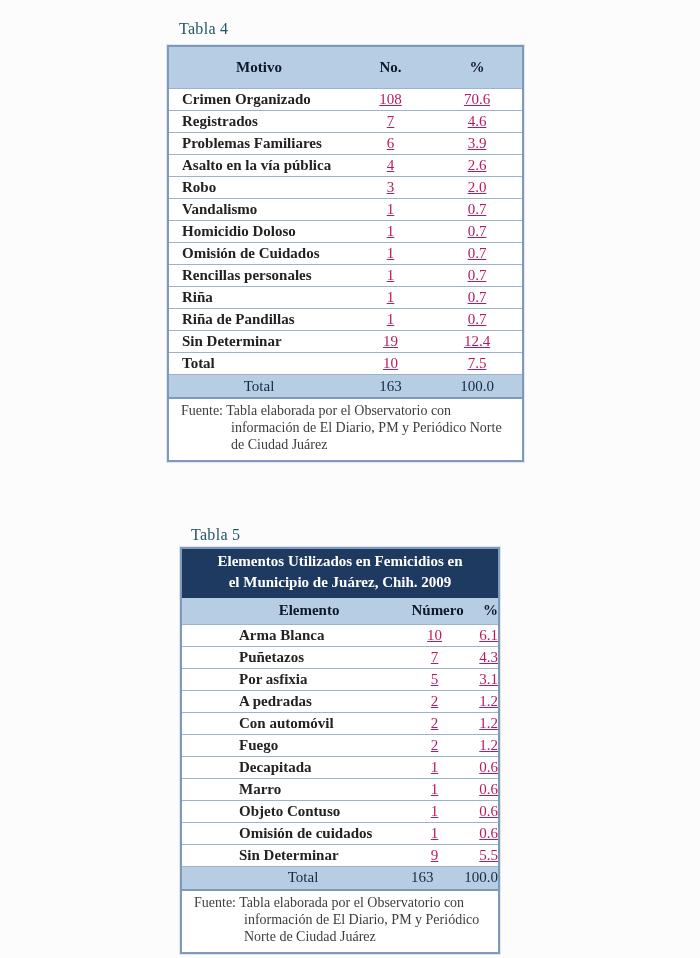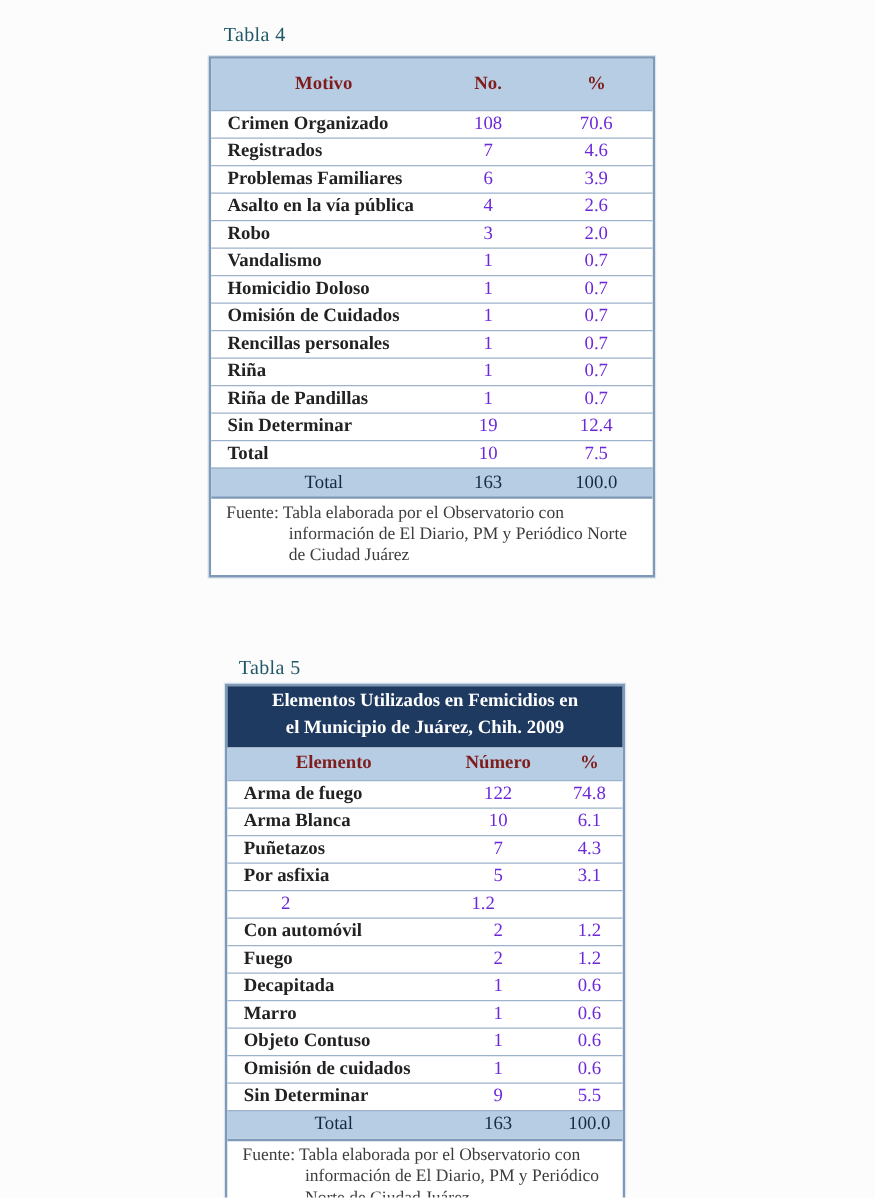--- a/index.html
+++ b/index.html
@@ -25,43 +25,43 @@
 
   .title{
     background:#1f3a60;color:#ffffff;font-weight:bold;text-align:center;
     line-height:1.42;
   }
   .t4 .title{font-size:15.5px;padding:3px 10px 5px;}
   .t5 .title{font-size:15px;padding:2px 8px 4px;}
 
   .cols{
     background:#b7cde4;display:flex;align-items:center;
-    font-weight:bold;color:#7f1d1d;font-size:15px;
+    font-weight:bold;color:#0f172a;font-size:15px;
   }
   .t4 .cols{height:41px;}
   .t5 .cols{height:26px;}
 
   .c-label,.c-num,.c-pct{box-sizing:border-box;}
   .t4 .c-label{width:180px;}
   .t4 .c-num{width:83px;}
   .t4 .c-pct{flex:1;}
-  .t5 .c-label{width:170px;}
+  .t5 .c-label{width:170px;margin-left:44px;}
   .t5 .c-num{width:93px;}
   .t5 .c-pct{flex:1;}
 
   .cols .c-label{text-align:center;}
   .cols .c-num,.cols .c-pct{text-align:center;}
 
   .row{
     display:flex;align-items:center;height:21px;
     border-top:1px solid #9db2cb;font-size:15px;background:#fff;
   }
   .row .c-label{font-weight:bold;color:#222;text-align:left;padding-left:13px;
     white-space:nowrap;overflow:hidden;}
-  .row .c-num,.row .c-pct{color:#6d28d9;text-align:center;}
+  .row .c-num,.row .c-pct{color:#be185d;text-align:center;text-decoration:underline;}
 
   .total{
     display:flex;align-items:center;height:22px;background:#b7cde4;
     border-top:1px solid #9db2cb;font-weight:normal;font-size:15px;color:#142a42;
   }
   .total .c-label{text-align:center;}
   .total .c-num,.total .c-pct{text-align:center;}
 
   .src{
     border-top:2px solid #7f9ab8;background:#fff;
@@ -167,40 +167,36 @@
     <div>Elementos Utilizados en Femicidios en</div>
     <div>el Municipio de Juárez, Chih. 2009</div>
   </div>
   <div class="cols">
     <span class="c-label">Elemento</span>
     <span class="c-num">Número</span>
     <span class="c-pct">%</span>
   </div>
   <div>
       <div class="row">
-        <span class="c-label">Arma de fuego</span>
-        <span class="c-num">122</span>
-        <span class="c-pct">74.8</span>
-      </div>
-      <div class="row">
         <span class="c-label">Arma Blanca</span>
         <span class="c-num">10</span>
         <span class="c-pct">6.1</span>
       </div>
       <div class="row">
         <span class="c-label">Puñetazos</span>
         <span class="c-num">7</span>
         <span class="c-pct">4.3</span>
       </div>
       <div class="row">
         <span class="c-label">Por asfixia</span>
         <span class="c-num">5</span>
         <span class="c-pct">3.1</span>
       </div>
       <div class="row">
+        <span class="c-label">A pedradas</span>
         <span class="c-num">2</span>
         <span class="c-pct">1.2</span>
       </div>
       <div class="row">
         <span class="c-label">Con automóvil</span>
         <span class="c-num">2</span>
         <span class="c-pct">1.2</span>
       </div>
       <div class="row">
         <span class="c-label">Fuego</span>

